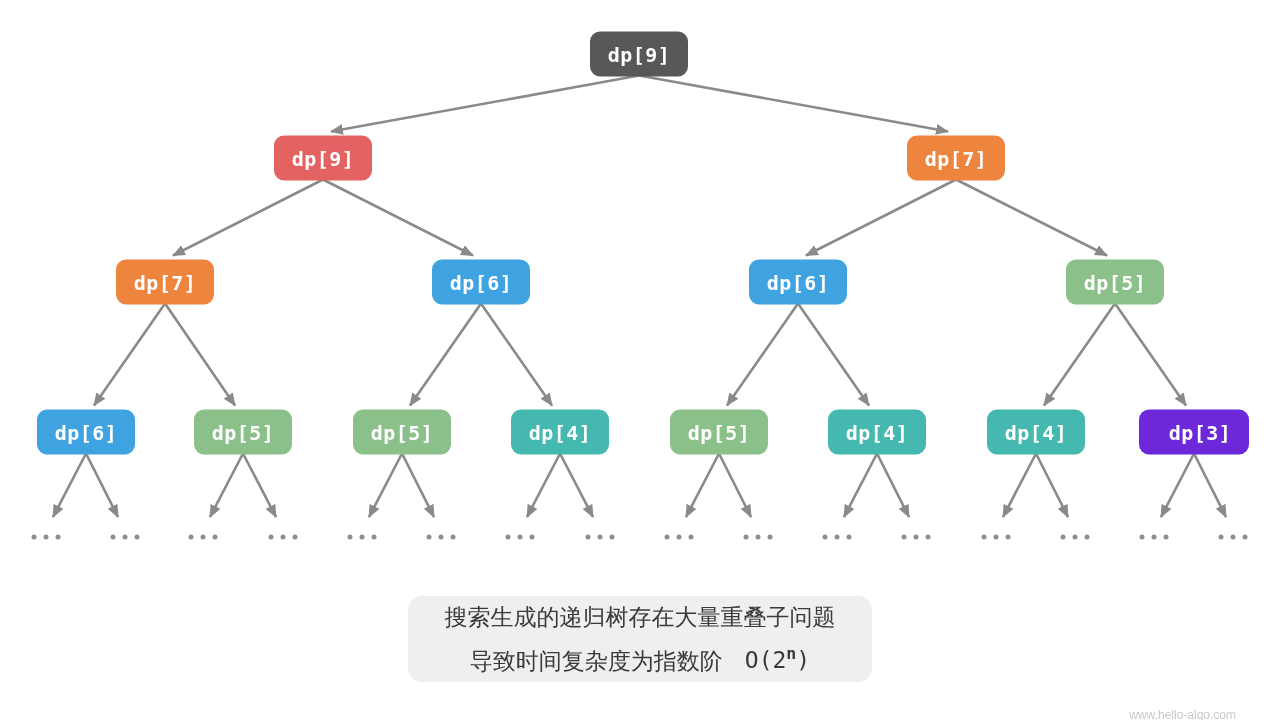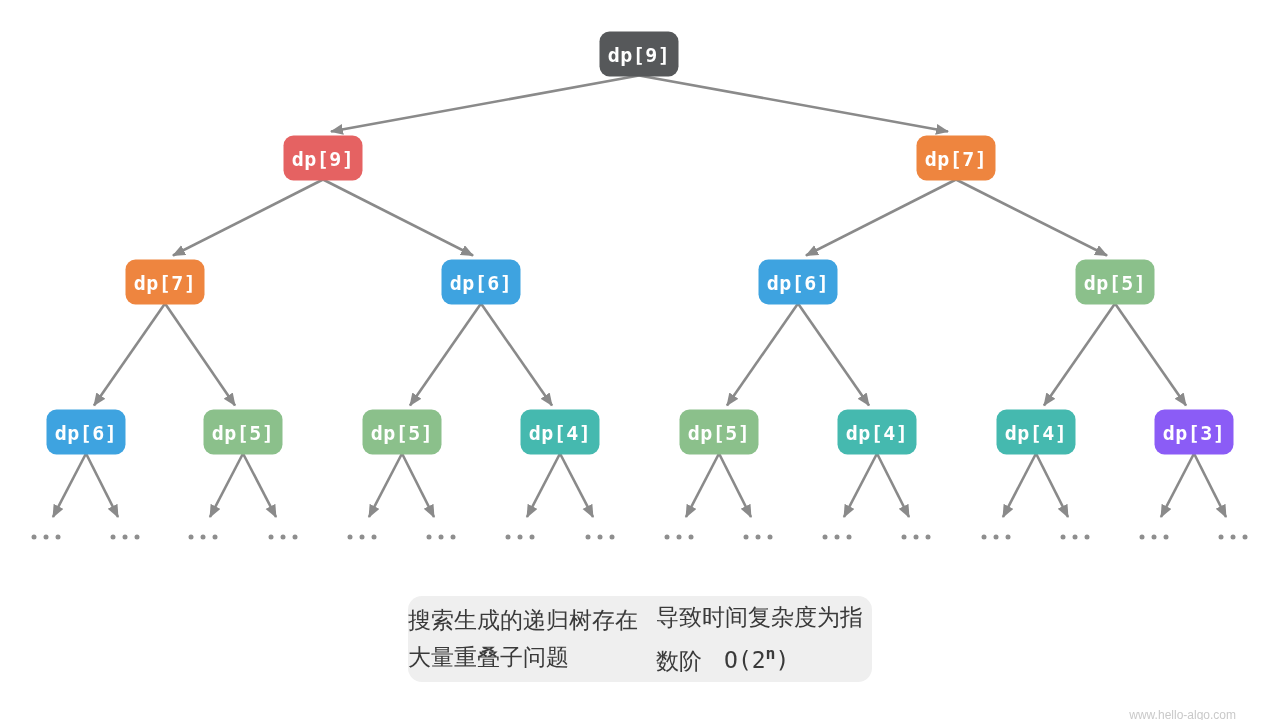--- a/index.html
+++ b/index.html
@@ -6,21 +6,21 @@
   #stage{
     position:relative;
     width:1280px;height:720px;
     background:#ffffff;
     overflow:hidden;
     font-family:"Liberation Sans",sans-serif;
   }
   #edges-svg{position:absolute;left:0;top:0;width:1280px;height:720px;}
   .tree-node{
     position:absolute;
-    width:79px;height:45px;
+    width:98px;height:45px;
     border-radius:10px;
     transform:translate(-50%,-50%);
     display:flex;align-items:center;justify-content:center;
     color:#ffffff;
     font-family:"DejaVu Sans Mono","Liberation Mono",monospace;
     font-size:20px;font-weight:700;
     letter-spacing:0.5px;
   }
   .ellipsis{
     position:absolute;
@@ -30,21 +30,21 @@
   .ellipsis .dot{
     width:5px;height:5px;border-radius:50%;
     background:#8e8e8e;
   }
   .caption{
     position:absolute;
     left:408px;top:596px;
     width:464px;height:86px;
     background:#efefef;
     border-radius:14px;
-    display:flex;flex-direction:row;
+    display:flex;flex-direction:column;
     align-items:center;justify-content:center;
     color:#3a3a3a;
     font-size:23px;
     line-height:37px;
   }
   .caption .formula{
     font-family:"DejaVu Sans Mono","Liberation Mono",monospace;
     margin-left:22px;
   }
   .caption .formula sup{
@@ -109,21 +109,21 @@
       <div class="tree-node" style="left: 481px; top: 282px; background: rgb(62, 163, 224);">dp[6]</div>
       <div class="tree-node" style="left: 798px; top: 282px; background: rgb(62, 163, 224);">dp[6]</div>
       <div class="tree-node" style="left: 1115px; top: 282px; background: rgb(139, 192, 139);">dp[5]</div>
       <div class="tree-node" style="left: 86px; top: 432px; background: rgb(62, 163, 224);">dp[6]</div>
       <div class="tree-node" style="left: 243px; top: 432px; background: rgb(139, 192, 139);">dp[5]</div>
       <div class="tree-node" style="left: 402px; top: 432px; background: rgb(139, 192, 139);">dp[5]</div>
       <div class="tree-node" style="left: 560px; top: 432px; background: rgb(69, 185, 175);">dp[4]</div>
       <div class="tree-node" style="left: 719px; top: 432px; background: rgb(139, 192, 139);">dp[5]</div>
       <div class="tree-node" style="left: 877px; top: 432px; background: rgb(69, 185, 175);">dp[4]</div>
       <div class="tree-node" style="left: 1036px; top: 432px; background: rgb(69, 185, 175);">dp[4]</div>
-      <div class="tree-node" style="left: 1194px; top: 432px; background: #8b5cf6;">dp[3]</div>
+      <div class="tree-node" style="left: 1194px; top: 432px; background: #6d28d9; padding-left: 12px;">dp[3]</div>
       <div class="ellipsis" aria-label="..." style="left: 46px; top: 537px;">
         <span class="dot"></span>
         <span class="dot"></span>
         <span class="dot"></span>
       </div>
       <div class="ellipsis" aria-label="..." style="left: 125px; top: 537px;">
         <span class="dot"></span>
         <span class="dot"></span>
         <span class="dot"></span>
       </div>

